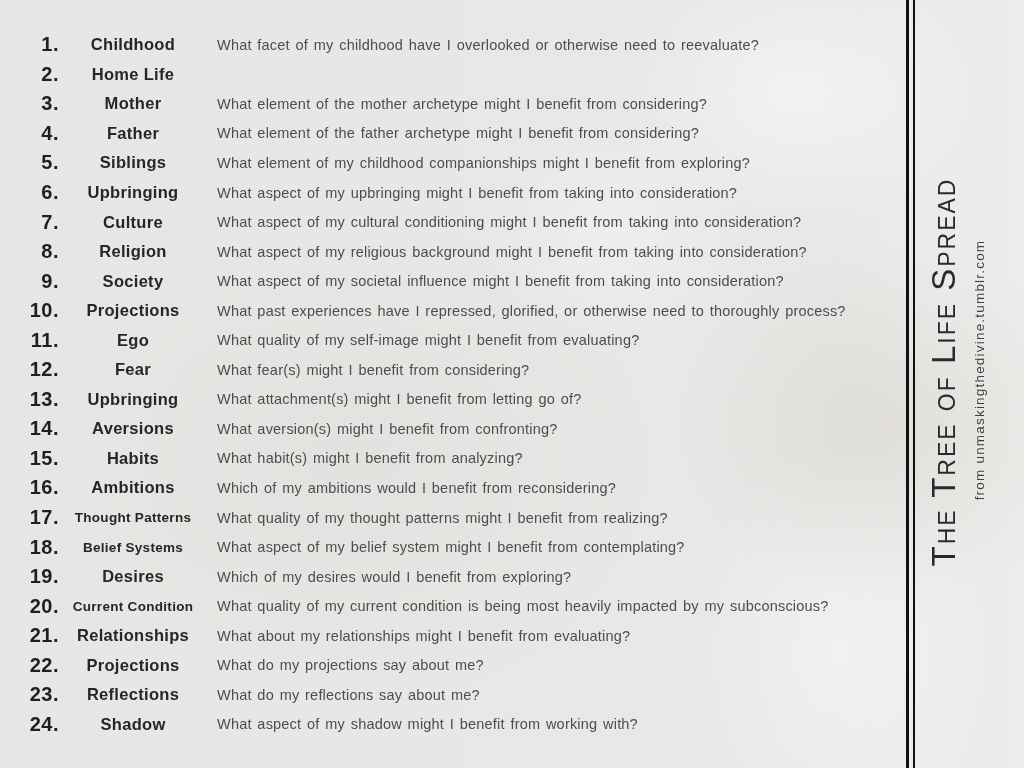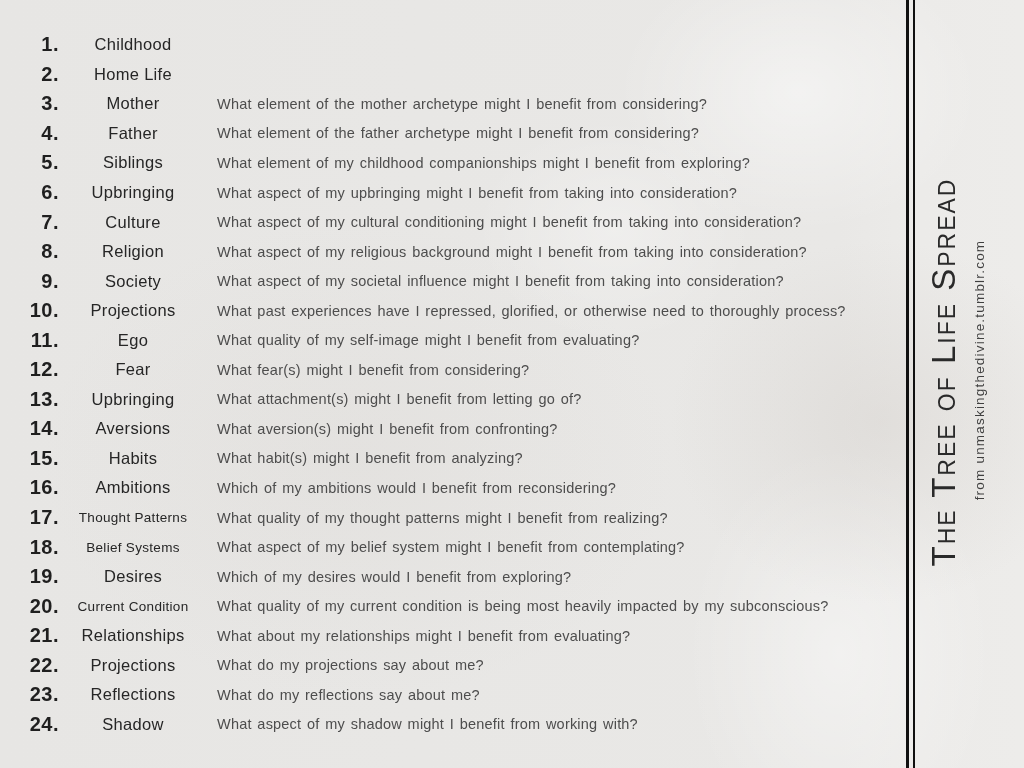--- a/index.html
+++ b/index.html
@@ -31,21 +31,21 @@
   .num{
     width:44px;flex:0 0 44px;
     text-align:right;
     font-size:20px;font-weight:700;
     letter-spacing:0.5px;
     color:#1f1f1f;
   }
   .label{
     width:148px;flex:0 0 148px;
     text-align:center;
-    font-size:16.5px;font-weight:400;
+    font-size:16.5px;font-weight:700;
     letter-spacing:0.3px;
     color:#262626;
     white-space:nowrap;
   }
   .label.small{font-size:13.5px;}
   .question{
     margin-left:10px;
     font-size:14.5px;font-weight:400;
     letter-spacing:0.2px;word-spacing:1.5px;
     color:#4d4d4d;
@@ -81,20 +81,21 @@
 </style>
 </head>
 <body>
 
 <div class="page">
 
   <div class="list" id="spread-list">
     <div class="row">
       <div class="num">1.</div>
       <div class="label">Childhood</div>
+      <div class="question">What facet of my childhood have I overlooked or otherwise need to reevaluate?</div>
     </div>
 
     <div class="row">
       <div class="num">2.</div>
       <div class="label">Home Life</div>
     </div>
 
     <div class="row">
       <div class="num">3.</div>
       <div class="label">Mother</div>

